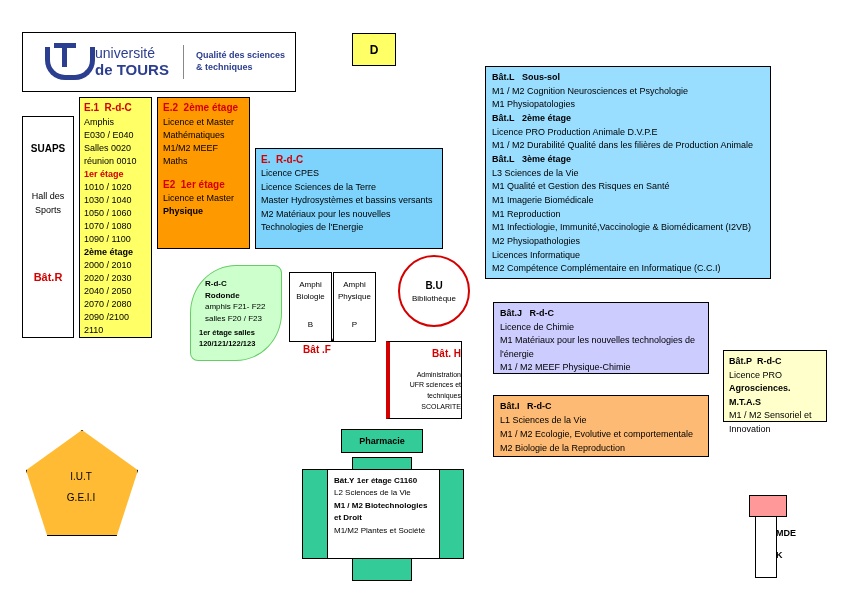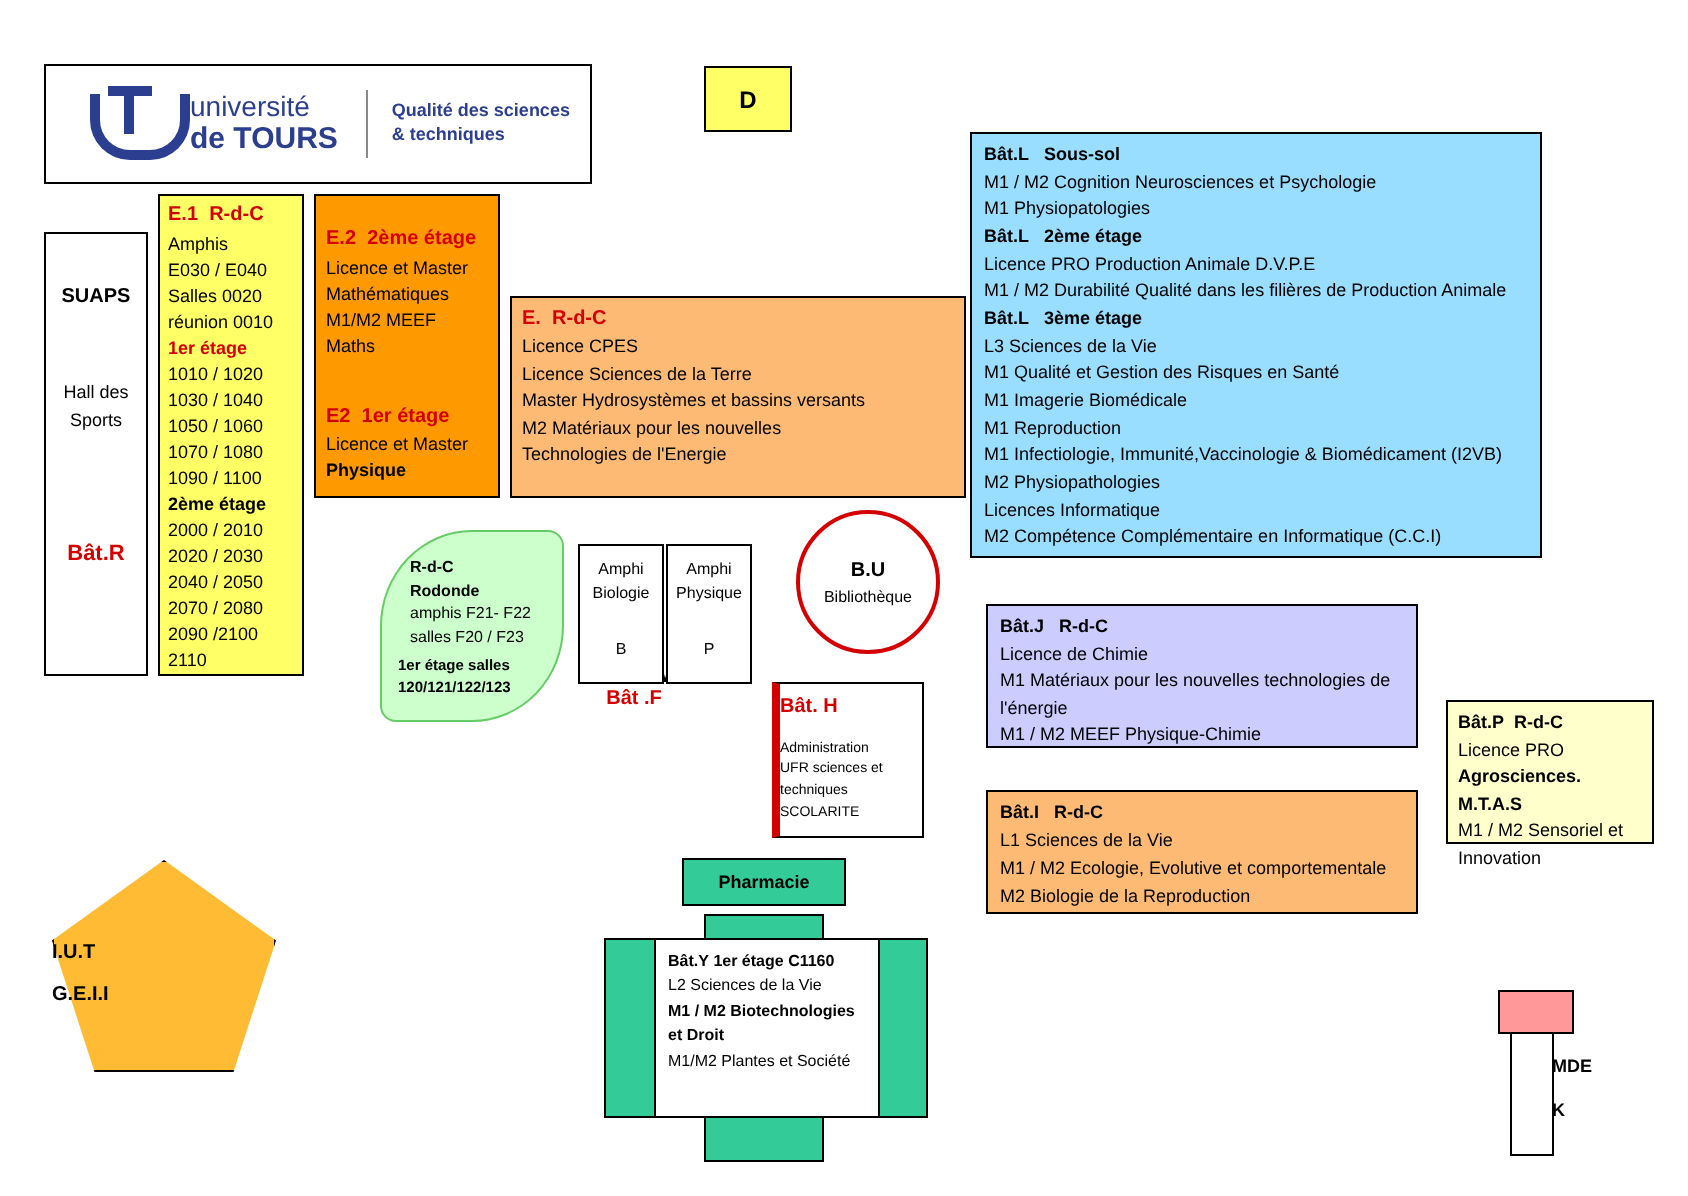--- a/index.html
+++ b/index.html
@@ -68,27 +68,27 @@
   }
   #e1 .hd{font-weight:bold;color:#d40000;font-size:10px;}
   #e1 .sub{font-weight:bold;color:#d40000;}
 
   
   #e2{
     left:157px;top:97px;width:93px;height:152px;
     border:1px solid #000;background:#ff9900;
     padding:3px 5px;line-height:1.45;
   }
-  #e2 .hd{font-weight:bold;color:#d40000;font-size:10px;margin-top:12px;}
+  #e2 .hd{font-weight:bold;color:#d40000;font-size:10px;}
   #e2 .gap{height:10px;}
 
   
   #e3{
-    left:255px;top:148px;width:228px;height:101px;
-    border:1px solid #000;background:#fdba74;
+    left:255px;top:148px;width:188px;height:101px;
+    border:1px solid #000;background:#7dd3fc;
     padding:3px 5px;line-height:1.5;
   }
   #e3 .hd{font-weight:bold;color:#d40000;font-size:10px;}
 
   
   #forum{
     left:190px;top:265px;width:92px;height:96px;
     background:#ccffcc;border:1px solid #66cc66;
     border-radius:50% 8px 50% 8px;
   }
@@ -121,21 +121,21 @@
     display:flex;flex-direction:column;align-items:center;justify-content:center;
   }
   #bu .t1{font-weight:bold;font-size:10px;}
   #bu .t2{margin-top:3px;}
 
   
   #bath{
     left:386px;top:341px;width:76px;height:78px;
     border:1px solid #000;background:#fff;
     border-left:4px solid #d40000;
-    text-align:left;font-size:7px;line-height:1.55;padding-top:4px;
+    text-align:right;font-size:7px;line-height:1.55;padding-top:4px;
   }
   #bath .hd{font-weight:bold;color:#d40000;font-size:10px;margin-bottom:8px;}
 
   
   #batl{
     left:485px;top:66px;width:286px;height:213px;
     border:1px solid #000;background:#99ddff;
     padding:4px 6px;line-height:1.52;
   }
   #batl .hd{font-weight:bold;color:#d40000;}
@@ -171,22 +171,22 @@
 
   
   #iut{
     left:26px;top:430px;width:110px;height:104px;
   }
   #iut .shape{
     width:110px;height:104px;background:#ffbb33;border:1px solid #000;
     clip-path:polygon(50% 0%, 100% 38%, 81% 100%, 19% 100%, 0% 38%);
   }
   #iut .txt{
-    position:absolute;left:0;top:36px;width:110px;text-align:left;
-    font-weight:bold;font-size:10px;line-height:2.1;
+    position:absolute;left:0;top:36px;width:110px;text-align:center;
+    font-weight:normal;font-size:10px;line-height:2.1;
   }
 
   
   #pharma{
     left:341px;top:429px;width:82px;height:24px;
     border:1px solid #000;background:#33cc99;
     display:flex;align-items:center;justify-content:center;
     font-weight:bold;font-size:9px;
   }
 

